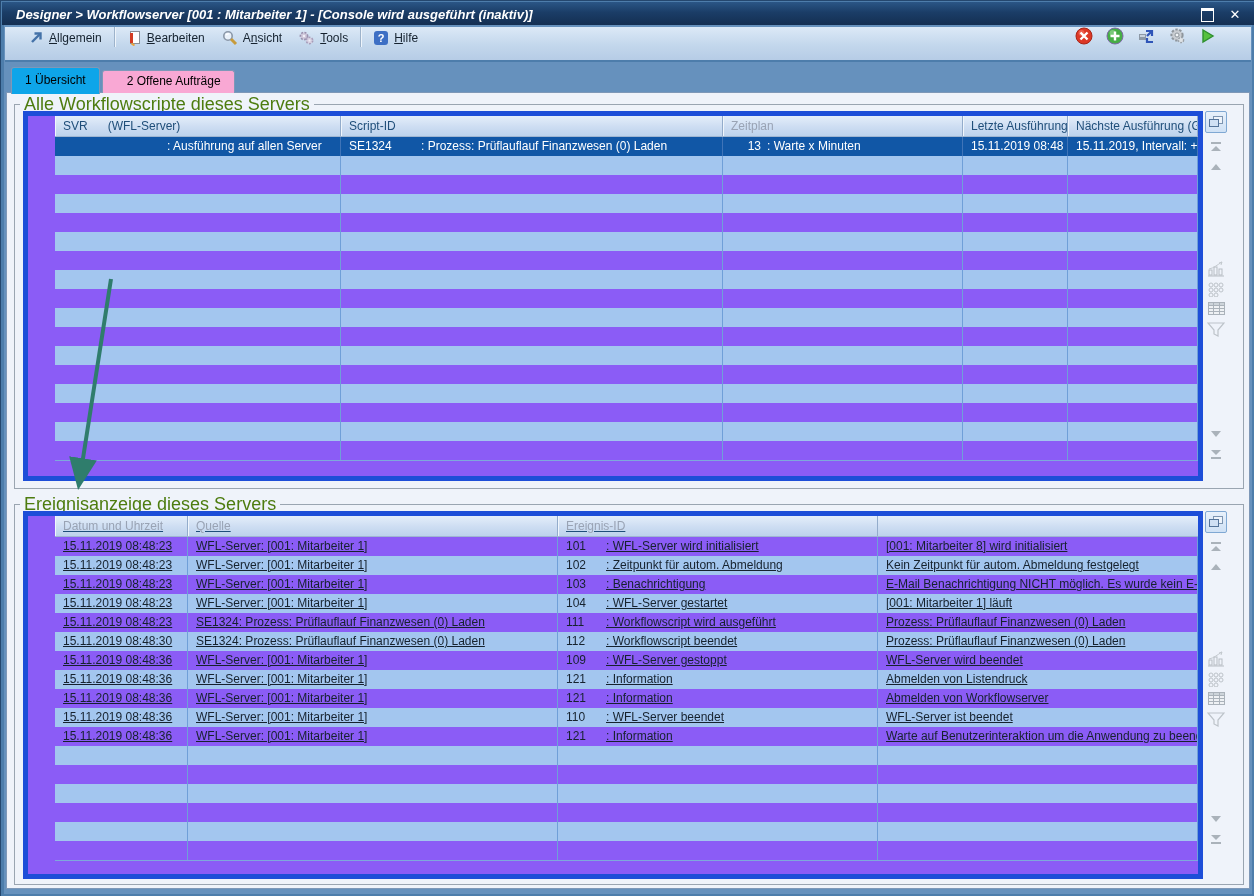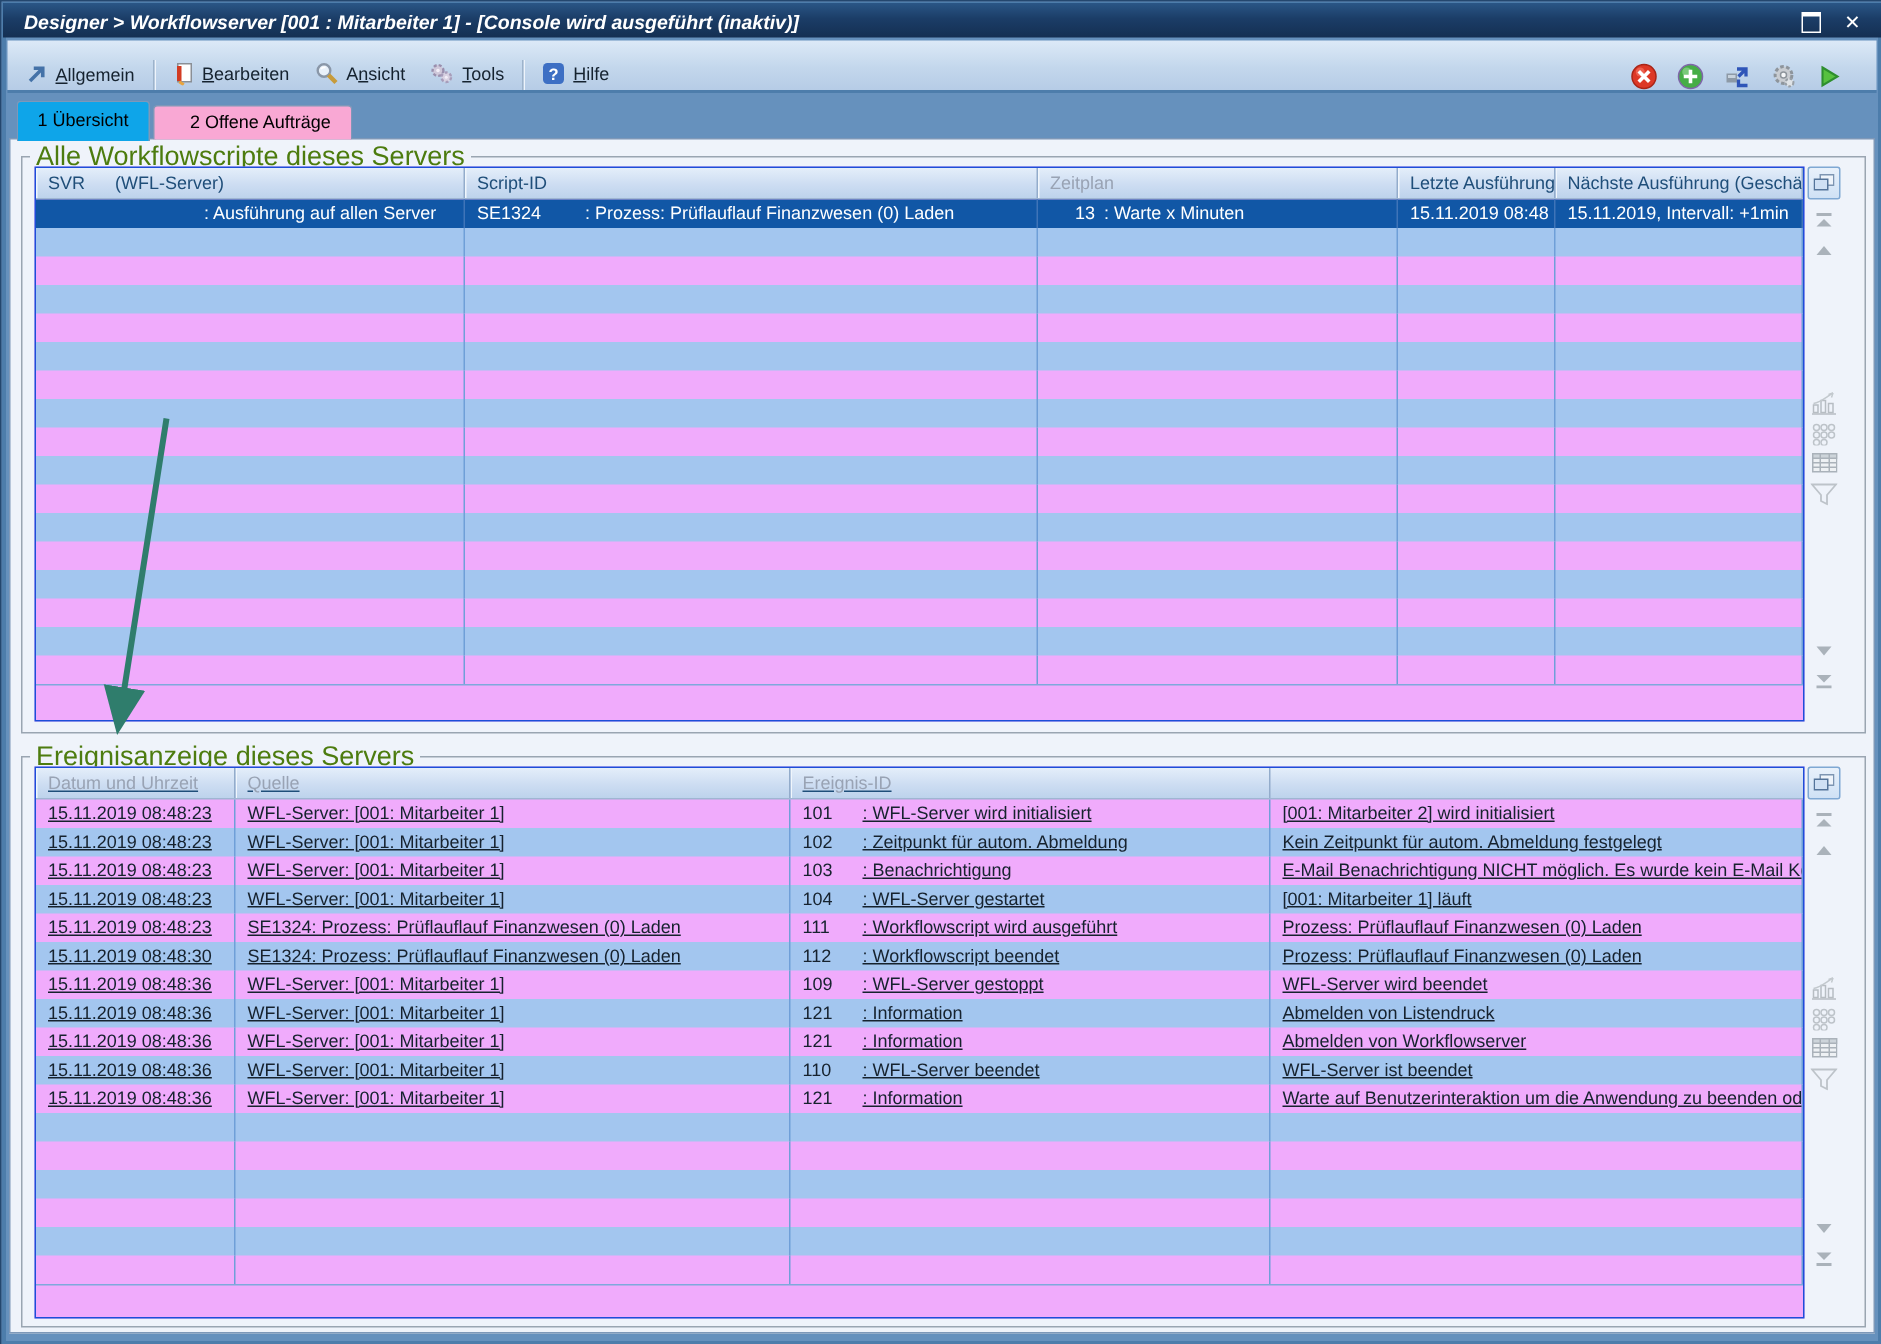--- a/index.html
+++ b/index.html
@@ -6,37 +6,37 @@
   .window{position:relative;width:1254px;height:896px;background:#6691bd;border:1px solid #24476e;
           box-shadow:inset 0 0 0 3px #4d7dab;overflow:hidden;}
   
   .titlebar{position:absolute;left:1px;top:1px;right:1px;height:23px;background:linear-gradient(180deg,#2a5686 0%,#1b3d67 45%,#142f52 100%);
             color:#fff;font-weight:bold;font-size:13px;line-height:25px;padding-left:14px;box-sizing:border-box;font-style:italic;}
   .win-controls{position:absolute;right:10px;top:0;height:25px;display:flex;align-items:center;gap:10px;}
   .restore-box{display:inline-block;width:11px;height:10px;border:1px solid #fff;border-top:3px solid #fff;}
   .close-x{color:#fff;font-size:13px;font-weight:bold;line-height:25px;}
   
   .menubar{position:absolute;left:4px;top:26px;right:4px;height:35px;background:linear-gradient(180deg,#dce9f7 0%,#c3d7ec 55%,#b6cce6 100%);
-           border-bottom:2px solid #4d7dab;display:flex;align-items:flex-end;padding:0 4px;box-sizing:border-box;font-size:12px;color:#15222f;}
+           border-bottom:2px solid #4d7dab;display:flex;align-items:flex-start;padding:0 16px;box-sizing:border-box;font-size:12px;color:#15222f;}
   .menu-item{display:flex;align-items:center;gap:5px;padding:3px 8px;cursor:default;}
   .menu-item u{text-decoration:underline;}
   .menu-sep{width:1px;height:20px;background:#9db3cb;margin:0 4px;box-shadow:1px 0 0 #eef4fb;}
   .menu-right{margin-left:auto;display:flex;align-items:center;gap:13px;padding-right:18px;}
   .tool-btn{width:18px;height:18px;display:flex;align-items:center;justify-content:center;}
   
   .tabs{position:absolute;left:10px;top:66px;height:26px;display:flex;z-index:3;font-size:12px;}
   .tab{padding:0 13px;border:1px solid #7e98b8;border-bottom:none;border-radius:3px 3px 0 0;line-height:24px;cursor:default;}
   .tab.active{background:#0ea5e9;height:26px;z-index:4;}
   .tab.inactive{background:#f9a8d4;height:22px;margin-top:3px;line-height:21px;margin-left:2px;padding-left:24px;}
   
   .panel{position:absolute;left:5px;top:91px;right:5px;bottom:8px;background:#eff3fa;border:1px solid #7e98b8;}
   .fieldset{position:absolute;border:1px solid #9aa5b1;}
   .legend{position:absolute;top:-8px;left:5px;background:#eff3fa;padding:0 4px;color:#4d7c0f;font-size:18px;line-height:14px;}
   
-  .tablebox{position:absolute;background:#f0abfc;border:1px solid #1d4ed8;box-sizing:border-box;}
+  .tablebox{position:absolute;background:#8b5cf6;border:5px solid #1d4ed8;box-sizing:border-box;padding-left:27px;}
   .grid-row{display:grid;}
   .t1{grid-template-columns:286px 382px 240px 105px 1fr;}
   .t2{grid-template-columns:133px 370px 320px 1fr;text-decoration:underline;}
   .thead{height:20px;line-height:20px;background:linear-gradient(180deg,#e4eefa 0%,#cdddf2 55%,#bdd3ec 100%);
          font-size:12px;color:#1f4e79;border-bottom:1px solid #9fb6d2;}
   .thead .cell{border-right:1px solid #93accb;box-shadow:inset 1px 0 0 #f0f6fc;}
   .th-gray{color:#99a3b4;}
   .cell{padding-left:8px;white-space:pre;overflow:hidden;box-sizing:border-box;}
   .rows .row{height:19px;line-height:19px;font-size:12px;color:#16222e;}
   .rows > div.row:nth-of-type(even){background:#a3c6ef;}
@@ -423,21 +423,21 @@
       <div class="cell th-gray">Datum und Uhrzeit</div>
       <div class="cell th-gray">Quelle</div>
       <div class="cell th-gray">Ereignis-ID</div>
     </div>
     <div class="rows">
 
         <div class="grid-row t2 row">
           <div class="cell">15.11.2019 08:48:23</div>
           <div class="cell">WFL-Server: [001: Mitarbeiter 1]</div>
           <div class="cell"><span class="num w40">101</span><span>: WFL-Server wird initialisiert</span></div>
-          <div class="cell">[001: Mitarbeiter 2] wird initialisiert</div>
+          <div class="cell">[001: Mitarbeiter 8] wird initialisiert</div>
         </div>
 
         <div class="grid-row t2 row">
           <div class="cell">15.11.2019 08:48:23</div>
           <div class="cell">WFL-Server: [001: Mitarbeiter 1]</div>
           <div class="cell"><span class="num w40">102</span><span>: Zeitpunkt für autom. Abmeldung</span></div>
           <div class="cell">Kein Zeitpunkt für autom. Abmeldung festgelegt</div>
         </div>
 
         <div class="grid-row t2 row">

